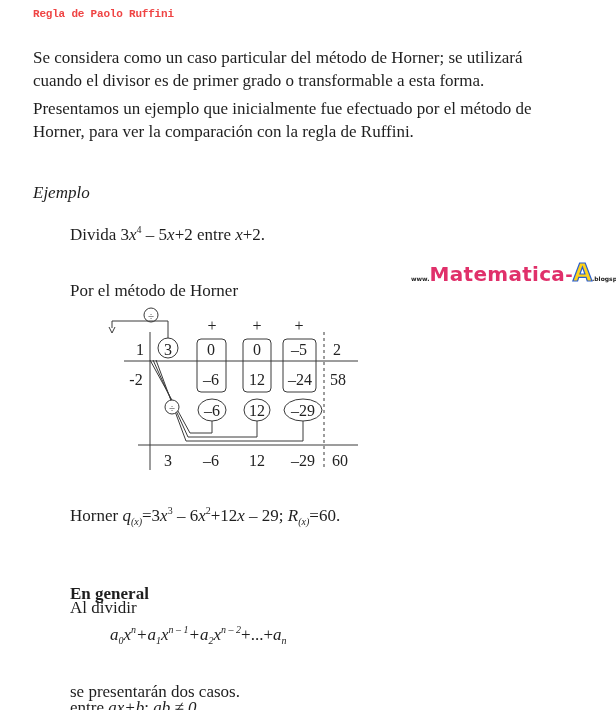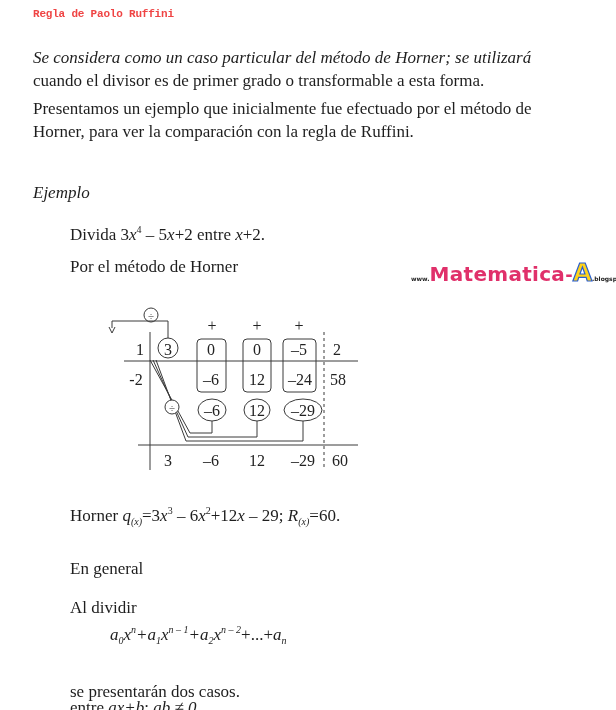--- a/index.html
+++ b/index.html
@@ -1,49 +1,49 @@
 <!DOCTYPE html>
 <html><head>
 <meta charset="utf-8">
 <style>
   html, body { margin: 0; padding: 0; background: #ffffff; }
   body { width: 616px; height: 710px; position: relative; overflow: hidden; color: #1e1e1e; font-family: "Liberation Serif", "DejaVu Serif", serif; }
   .abs { position: absolute; white-space: nowrap; }
   .title { left: 33px; top: 8px; font-family: Liberation Mono, monospace; font-weight: bold; font-size: 11px; color: #ef4444; letter-spacing: -0.2px; }
   .para { font-size: 17px; line-height: 21px; color: #1e1e1e; }
   .italic { font-style: italic; }
-  .bold { font-weight: normal; }
+  .bold { font-weight: bold; margin-top: 25px; }
   sup { font-size: 10px; vertical-align: 7px; line-height: 0; }
   sub { font-size: 10px; vertical-align: -4px; line-height: 0; }
   .logo { left: 411px; top: 258px; font-family: "DejaVu Sans", "Liberation Sans", sans-serif; }
   .logo .www { font-size: 6px; font-weight: bold; color: #222; }
   .logo .main { font-size: 20px; font-weight: bold; color: #e0306a; letter-spacing: 0.3px; }
   .logo .dash { font-size: 18px; font-weight: bold; color: #e0306a; }
   .logo .bigA { font-size: 25px; font-weight: bold; color: #ffd21a; -webkit-text-stroke: 1.2px #2a5fd1; }
   .logo .blog { font-size: 6px; font-weight: bold; color: #222; }
   svg text { font-family: "Liberation Serif", "DejaVu Serif", serif; }
 </style>
 </head>
 <body>
 
 <div>
 
   <div class="abs title">Regla de Paolo Ruffini</div>
 
-  <div class="abs para" style="left:33px; top:47px;font-style:italic;">Se considera como un caso particular del método de Horner; se utilizará</div>
+  <div class="abs para" style="left:33px; top:47px;">Se considera como un caso particular del método de Horner; se utilizará</div>
   <div class="abs para" style="left:33px; top:70px;">cuando el divisor es de primer grado o transformable a esta forma.</div>
 
   <div class="abs para" style="left:33px; top:98px;">Presentamos un ejemplo que inicialmente fue efectuado por el método de</div>
   <div class="abs para" style="left:33px; top:121px;">Horner, para ver la comparación con la regla de Ruffini.</div>
 
   <div class="abs para italic" style="left:33px; top:182px;">Ejemplo</div>
 
   <div class="abs para" style="left:70px; top:224px;"><span>Divida 3</span><span class="italic">x</span><sup>4</sup><span> – 5</span><span class="italic">x</span><span>+2 entre </span><span class="italic">x</span><span>+2.</span></div>
 
-  <div class="abs para" style="left:70px; top:256px;">Por el método de Horner</div>
+  <div class="abs para" style="left:70px; top:280px;">Por el método de Horner</div>
 
   <div class="abs logo">
     <span class="www">www.</span><span class="main">Matematica</span><span class="dash">-</span><span class="bigA">A</span><span class="blog">.blogspot.com</span>
   </div>
 
   <svg class="abs" style="left:100px; top:300px;" width="280" height="180" viewBox="0 0 280 180">
     <g stroke="#3a3a3a" fill="none" stroke-width="1">
 
       <circle cx="51" cy="15" r="7"></circle>
       <path d="M12 28 L12 21 L68 21 L68 38"></path>

